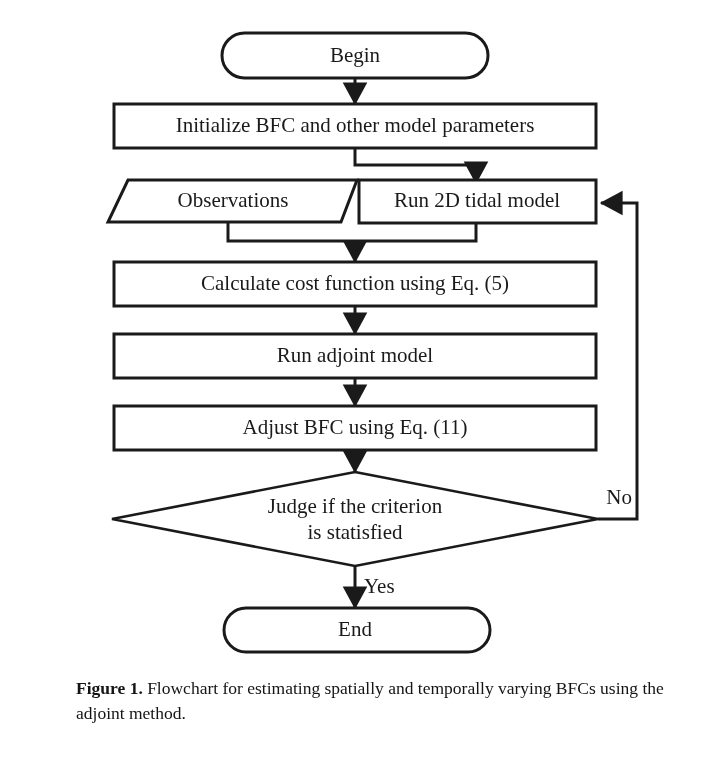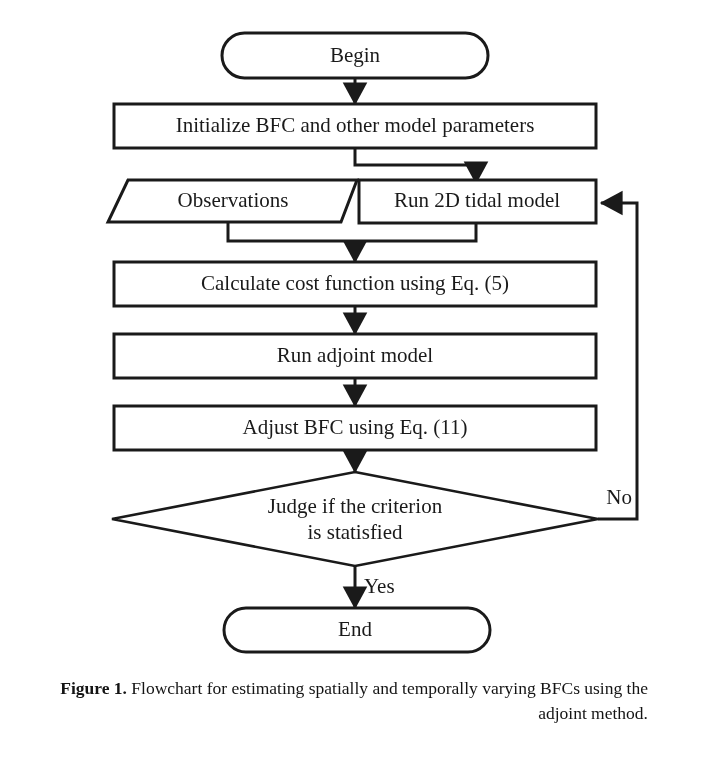--- a/index.html
+++ b/index.html
@@ -53,28 +53,28 @@
     dominant-baseline: middle;
   }
   .edge-label {
     font-family: "Liberation Serif", serif;
     font-size: 21px;
     fill: #1a1a1a;
     dominant-baseline: middle;
   }
   .caption {
     position: absolute;
-    left: 48px;
+    left: 76px;
     top: 676px;
     width: 600px;
     font-family: "Liberation Serif", serif;
     font-size: 17.5px;
     line-height: 1.42;
     color: #141414;
-    text-align: right;
+    text-align: left;
   }
   .caption-label {
     font-weight: bold;
   }
   .caption-text {
     font-weight: normal;
   }
 </style>
 </head>
 <body>

